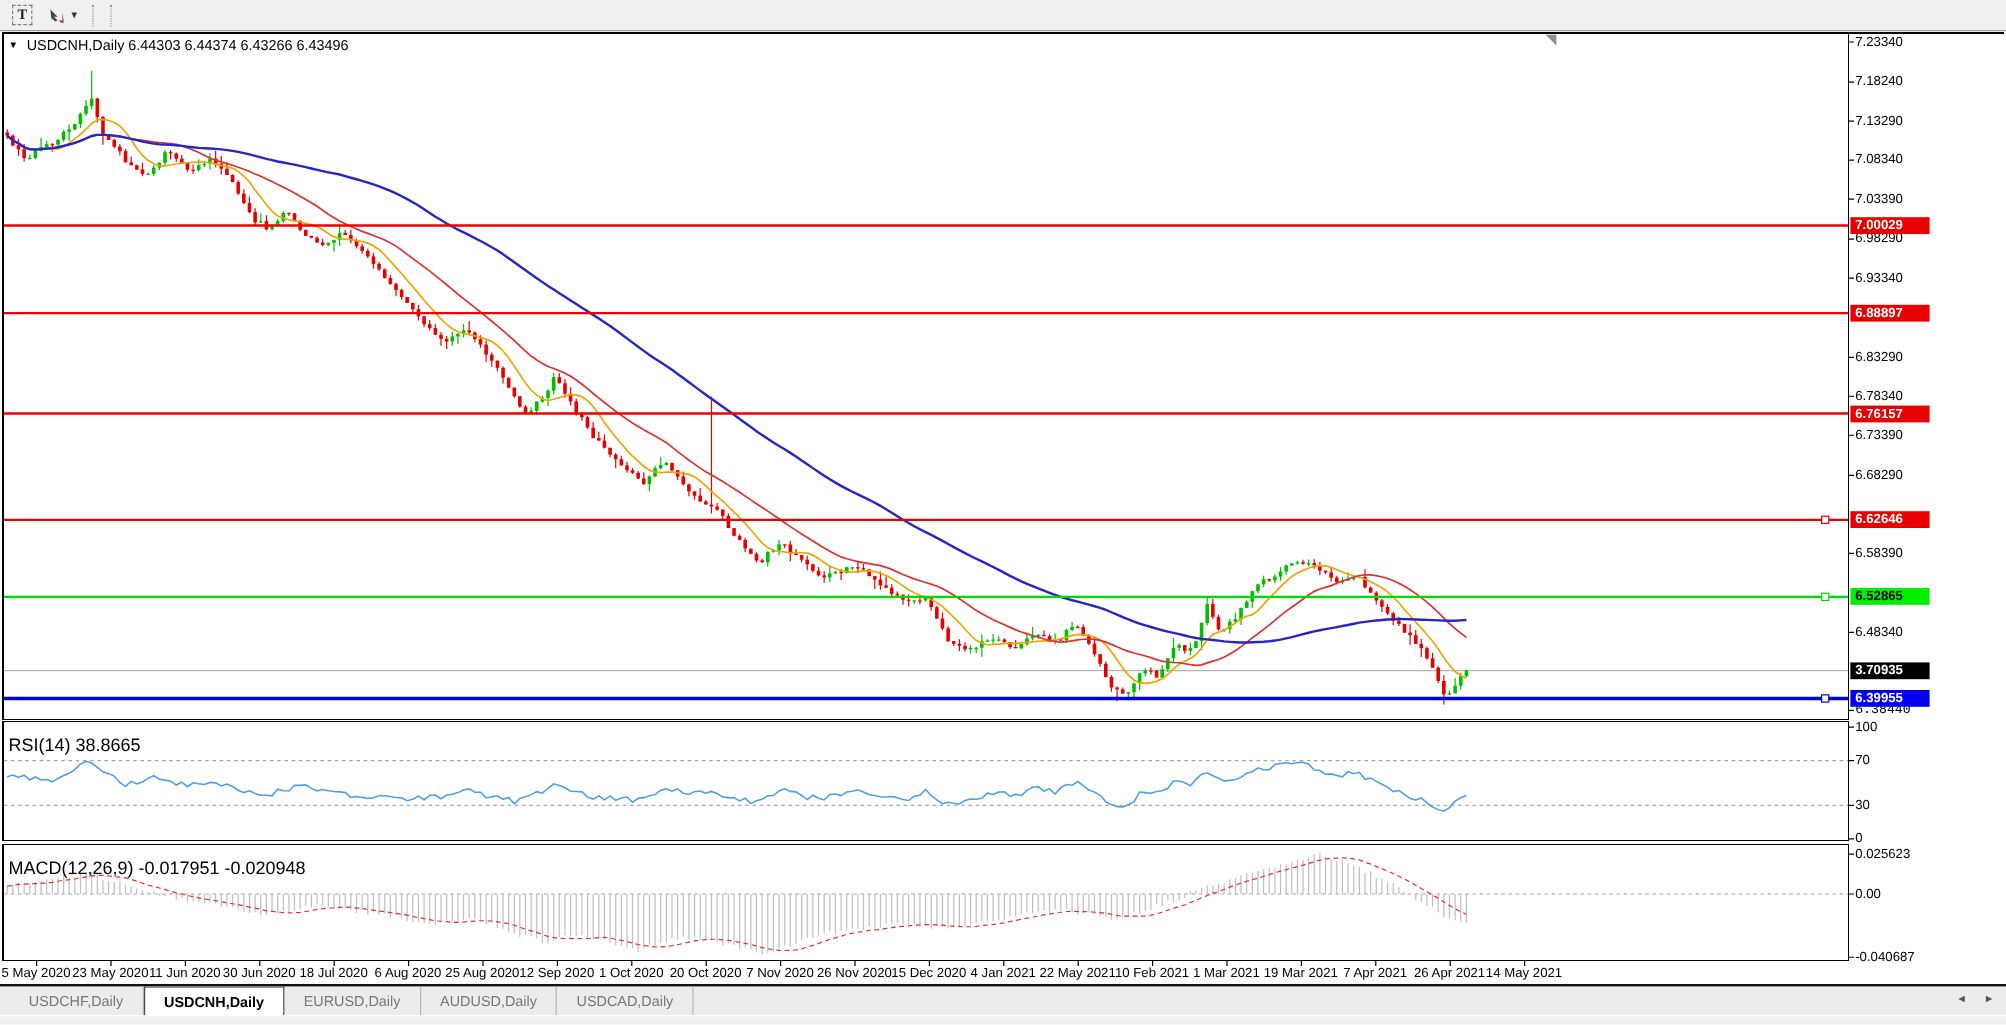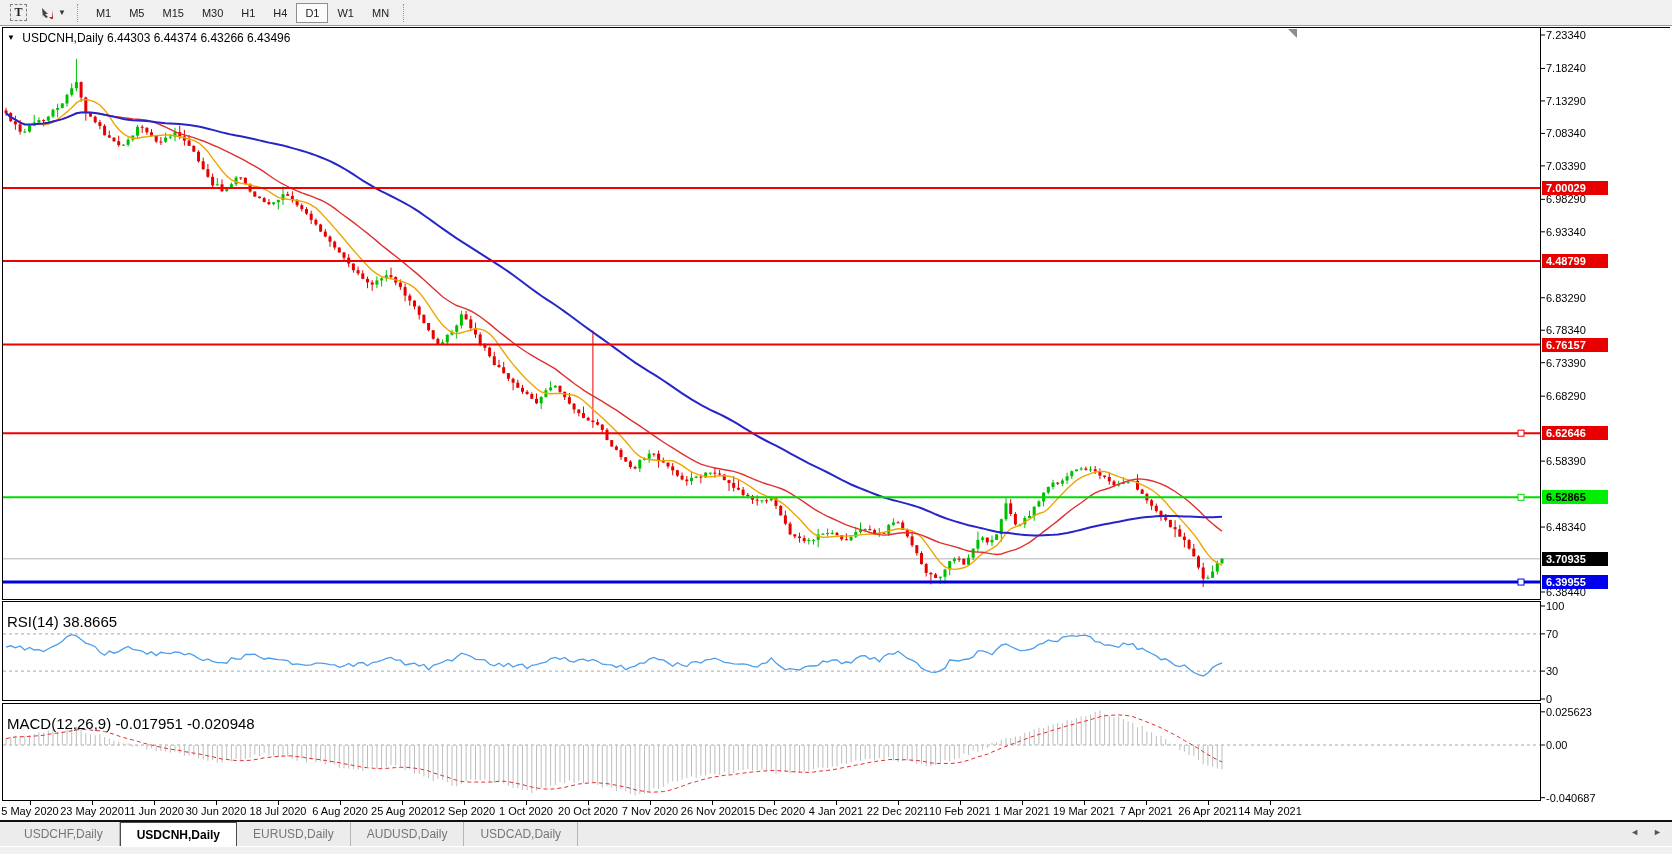--- a/index.html
+++ b/index.html
@@ -48,31 +48,20 @@
       <span class="t-icon">T</span>
     </button>
     <button class="tbtn">
       <svg width="16" height="14">
         <path d="M3 2 L9 8 L6 8 L9 11 L7 12 L4 9 L4 12 Z" fill="#444"></path>
         <path d="M13 4 L13 11 L10 11 L12 13 L14 13 L14 11 Z" fill="#a33"></path>
       </svg>
       <span class="caret">▼</span>
     </button>
     <div class="tsep"></div>
-    <div class="tf-group">
-        <div class="tf-btn">M1</div>
-        <div class="tf-btn">M5</div>
-        <div class="tf-btn">M15</div>
-        <div class="tf-btn">M30</div>
-        <div class="tf-btn">H1</div>
-        <div class="tf-btn">H4</div>
-        <div class="tf-btn active">D1</div>
-        <div class="tf-btn">W1</div>
-        <div class="tf-btn">MN</div>
-      </div>
     <div class="tsep"></div>
   </div>
 
   <div class="chart-area">
     <svg id="chart-svg" width="1672" height="822">
         <clipPath id="mc">
           <rect x="3" y="28" width="1537" height="571"></rect>
         </clipPath>
         <line x1="3" y1="558.8247065999997" x2="1540" y2="558.8247065999997" stroke="#B4B4B4" stroke-width="1"></line>
         <g clip-path="url(#mc)">
@@ -941,21 +930,21 @@
       <div class="axis-label" style="top: 127.409px;">7.08340</div>
       <div class="axis-label" style="top: 159.884px;">7.03390</div>
       <div class="axis-label" style="top: 193.343px;">6.98290</div>
       <div class="axis-label" style="top: 225.818px;">6.93340</div>
       <div class="axis-label" style="top: 291.752px;">6.83290</div>
       <div class="axis-label" style="top: 324.227px;">6.78340</div>
       <div class="axis-label" style="top: 356.702px;">6.73390</div>
       <div class="axis-label" style="top: 390.161px;">6.68290</div>
       <div class="axis-label" style="top: 455.111px;">6.58390</div>
       <div class="axis-label" style="top: 521.045px;">6.48340</div>
-      <div class="axis-label" style="top: 585.995px;">6.38440</div>
+      <div class="axis-label" style="top: 585.995px; font-family: Liberation Mono, monospace;">6.38440</div>
       <div class="axis-label" style="top: 600px;">100</div>
       <div class="axis-label" style="top: 627.9px;">70</div>
       <div class="axis-label" style="top: 665.1px;">30</div>
       <div class="axis-label" style="top: 693px;">0</div>
       <div class="axis-label" style="top: 705.818px;">0.025623</div>
       <div class="axis-label" style="top: 739px;">0.00</div>
       <div class="axis-label" style="top: 791.69px;">-0.040687</div>
       <div class="date-label" style="left: 30px;">5 May 2020</div>
       <div class="date-label" style="left: 92px;">23 May 2020</div>
       <div class="date-label" style="left: 154px;">11 Jun 2020</div>
@@ -963,29 +952,29 @@
       <div class="date-label" style="left: 278px;">18 Jul 2020</div>
       <div class="date-label" style="left: 340px;">6 Aug 2020</div>
       <div class="date-label" style="left: 402px;">25 Aug 2020</div>
       <div class="date-label" style="left: 464px;">12 Sep 2020</div>
       <div class="date-label" style="left: 526px;">1 Oct 2020</div>
       <div class="date-label" style="left: 588px;">20 Oct 2020</div>
       <div class="date-label" style="left: 650px; text-align: center;">7 Nov 2020</div>
       <div class="date-label" style="left: 712px;">26 Nov 2020</div>
       <div class="date-label" style="left: 774px;">15 Dec 2020</div>
       <div class="date-label" style="left: 836px;">4 Jan 2021</div>
-      <div class="date-label" style="left: 898px;">22 Dec 2021</div>
+      <div class="date-label" style="left: 898px;">22 May 2021</div>
       <div class="date-label" style="left: 960px;">10 Feb 2021</div>
       <div class="date-label" style="left: 1022px;">1 Mar 2021</div>
       <div class="date-label" style="left: 1084px;">19 Mar 2021</div>
       <div class="date-label" style="left: 1146px;">7 Apr 2021</div>
       <div class="date-label" style="left: 1208px;">26 Apr 2021</div>
       <div class="date-label" style="left: 1270px;">14 May 2021</div>
       <div class="price-badge" style="top: 180.934px; background: rgb(232, 0, 0); color: rgb(255, 255, 255);">7.00029</div>
-      <div class="price-badge" style="top: 253.967px; background: rgb(232, 0, 0); color: rgb(255, 255, 255);">4.48799</div>
+      <div class="price-badge" style="top: 253.967px; background: rgb(232, 0, 0); color: rgb(255, 255, 255);">6.88897</div>
       <div class="price-badge" style="top: 337.549px; background: rgb(232, 0, 0); color: rgb(255, 255, 255);">6.76157</div>
       <div class="price-badge" style="top: 426.189px; background: rgb(232, 0, 0); color: rgb(255, 255, 255);">6.62646</div>
       <div class="price-badge" style="top: 490.358px; background: rgb(0, 238, 0); color: rgb(0, 0, 0);">6.52865</div>
       <div class="price-badge" style="top: 575.056px; background: rgb(0, 0, 238); color: rgb(255, 255, 255);">6.39955</div>
       <div class="price-badge" style="top: 551.825px; background: rgb(0, 0, 0); color: rgb(255, 255, 255);">3.70935</div>
     </div>
 
   <div class="tabbar">
       <div class="tab">USDCHF,Daily</div>
       <div class="tab active">USDCNH,Daily</div>

